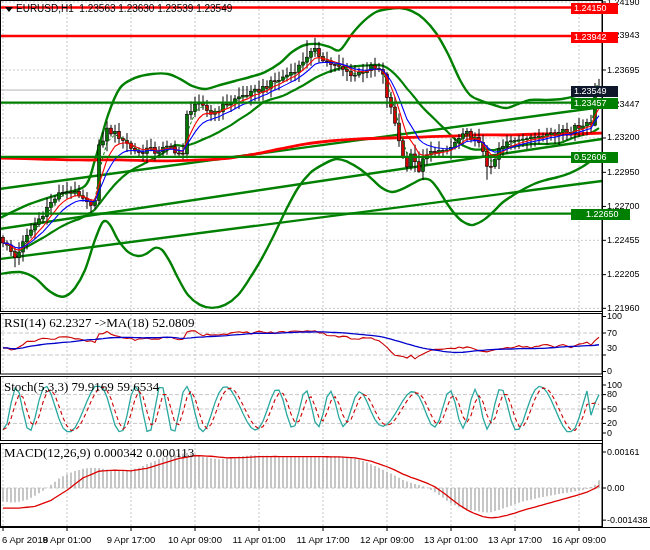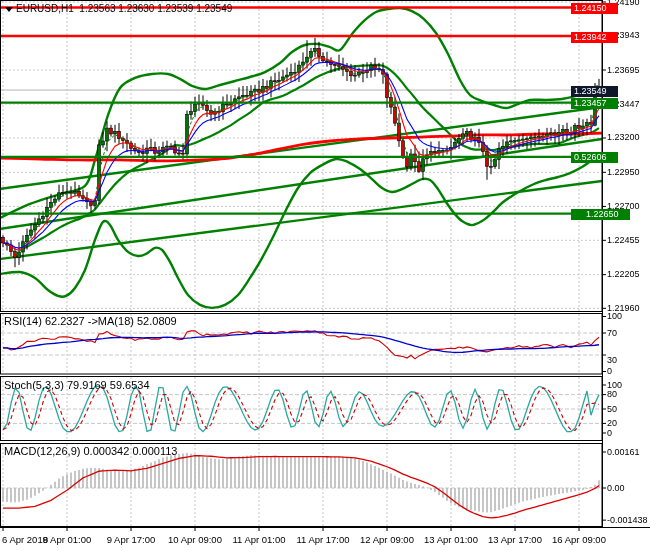--- a/index.html
+++ b/index.html
@@ -5,21 +5,21 @@
   html,body{margin:0;padding:0;background:#888;}
   .wrap{position:relative;width:650px;height:550px;background:#fff;overflow:hidden;
         font-family:"Liberation Sans",sans-serif;}
   svg{position:absolute;left:0;top:0;}
   .overlay{position:absolute;left:0;top:0;width:650px;height:550px;pointer-events:none;}
   .hit{position:absolute;pointer-events:auto;}
   .title{position:absolute;left:16px;top:3px;font-size:10px;color:#000;white-space:nowrap;}
   .title b{font-weight:normal;}
   .tri{position:absolute;left:5px;top:7px;width:0;height:0;
        border-left:4px solid transparent;border-right:4px solid transparent;border-top:5px solid #000;}
-  .ind-label{position:absolute;left:4px;font-size:11px;color:#000;white-space:nowrap;}
+  .ind-label{position:absolute;left:4px;font-size:13px;color:#000;white-space:nowrap;font-family:Liberation Serif, serif;}
   .ax{position:absolute;left:607px;font-size:9px;color:#000;line-height:1;white-space:nowrap;}
   .ptag{position:absolute;left:571px;width:44px;height:11px;font-size:9px;line-height:11px;
         color:#fff;padding-left:3px;white-space:nowrap;}
   .bg-red{background:#ff0000;}
   .bg-green{background:#008000;}
   .bg-black{background:#0f172a;}
   .dlabel{position:absolute;font-size:9.5px;color:#000;white-space:nowrap;transform:translateX(-50%);}
   .dlabel.first{transform:none;}
 </style>
 </head>
@@ -631,21 +631,21 @@
         <div class="ax" style="top: 65.5px;">1.23695</div>
         <div class="ax" style="top: 99.5653px;">1.23447</div>
         <div class="ax" style="top: 133.493px;">1.23200</div>
         <div class="ax" style="top: 167.833px;">1.22950</div>
         <div class="ax" style="top: 201.898px;">1.22700</div>
         <div class="ax" style="top: 235.826px;">1.22455</div>
         <div class="ax" style="top: 270.166px;">1.22205</div>
         <div class="ax" style="top: 303.82px;">1.21960</div>
         <div class="ax" style="top: 312px;">100</div>
         <div class="ax" style="top: 328.5px;">70</div>
-        <div class="ax" style="top: 356px;">30</div>
+        <div class="ax" style="top: 344px;">30</div>
         <div class="ax" style="top: 367px;">0</div>
         <div class="ax" style="top: 380.5px;">100</div>
         <div class="ax" style="top: 390.1px;">80</div>
         <div class="ax" style="top: 404.5px;">50</div>
         <div class="ax" style="top: 418.9px;">20</div>
         <div class="ax" style="top: 428.5px;">0</div>
         <div class="ax" style="top: 447.5px;">0.00161</div>
         <div class="ax" style="top: 483.5px;">0.00</div>
         <div class="ax" style="top: 515.654px;">-0.001438</div>
         <div class="ptag bg-red" style="top: 3.0012px;">1.24150</div>

